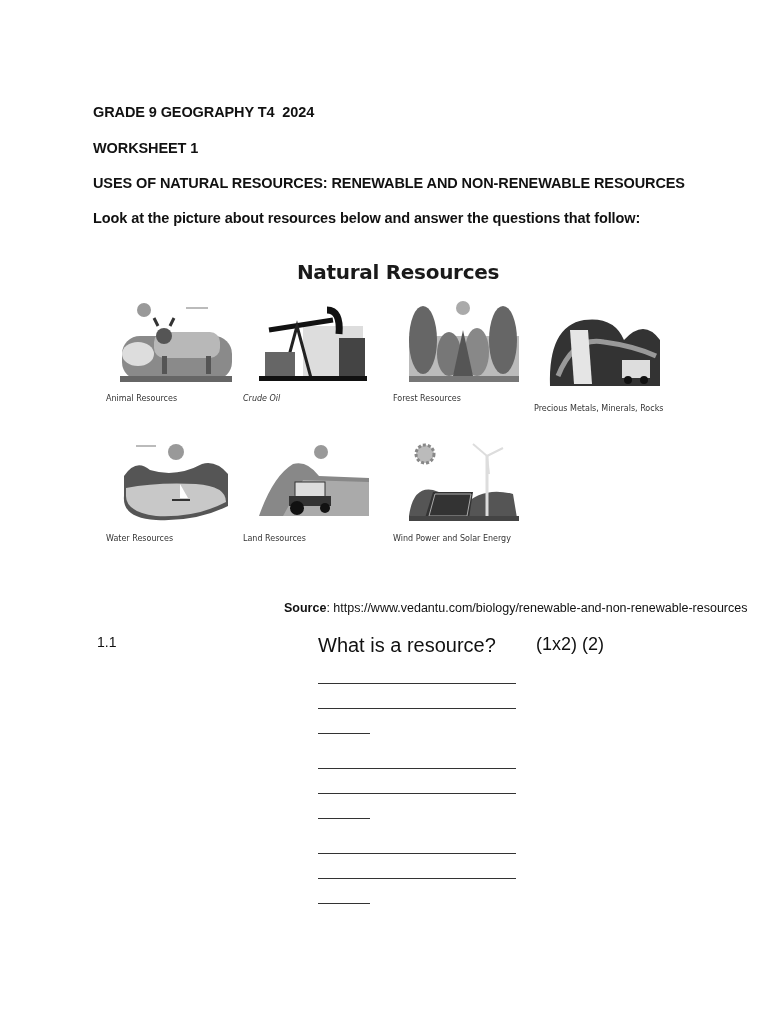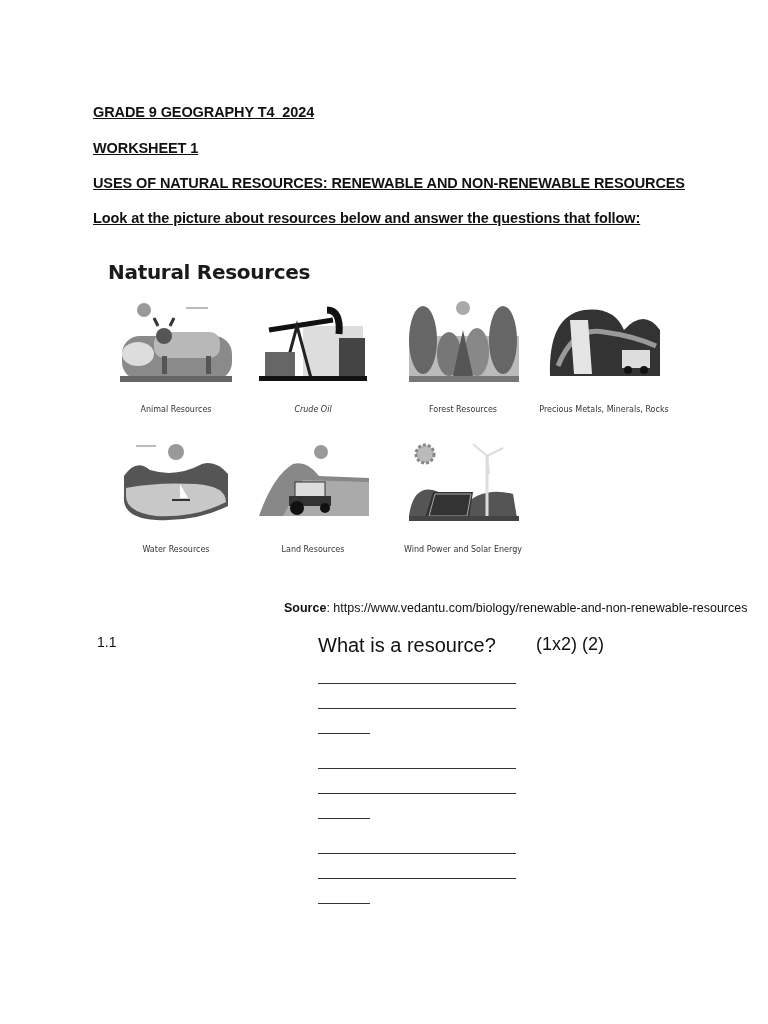--- a/index.html
+++ b/index.html
@@ -1,22 +1,22 @@
 <!DOCTYPE html>
 <html><head>
 <meta charset="utf-8">
 <style>
   html, body { margin:0; padding:0; background:#ffffff; }
   body { width:768px; height:1024px; position:relative; overflow:hidden; font-family:"Liberation Sans", sans-serif; color:#111; }
-  .hdr { position:absolute; left:93px; font-weight:bold; font-size:14.5px; white-space:pre; letter-spacing:-0.1px;text-decoration:underline; }
+  .hdr { position:absolute; left:93px; font-weight:bold; font-size:14.5px; white-space:pre; letter-spacing:-0.1px; }
   .figure { position:absolute; left:108px; top:258px; width:580px; height:310px; }
-  .fig-title { position:absolute; left:0; width:100%; top:2px; font-family:"DejaVu Sans", sans-serif; font-weight:bold; font-size:20px; color:#1a1a1a; letter-spacing:-0.3px; }
+  .fig-title { position:absolute; left:0; width:100%; top:2px; text-align:center; font-family:"DejaVu Sans", sans-serif; font-weight:bold; font-size:20px; color:#1a1a1a; letter-spacing:-0.3px; }
   .tile { position:absolute; width:140px; }
   .tile svg { display:block; width:120px; height:92px; margin:0 auto; }
-  .tile .cap { text-align:center; font-family:"DejaVu Sans", sans-serif; font-size:8px; color:#333; margin-top:17px; white-space:nowrap; }
+  .tile .cap { font-family:"DejaVu Sans", sans-serif; font-size:8px; color:#333; margin-top:6px; white-space:nowrap; }
   .source { position:absolute; left:262px; top:601px; font-size:12.5px; }
   .source b { font-weight:bold;margin-left:22px; }
   .q-num { position:absolute; left:97px; top:634px; font-size:14px; }
   .q-text { position:absolute; left:318px; top:634px; font-size:20px; }
   .q-marks { position:absolute; left:536px; top:634px; font-size:18px; }
   .line { position:absolute; left:318px; height:0; border-top:1.3px solid #333; }
   .line.long { width:198px; }
   .line.short { width:52px; }
 </style>
 </head>
@@ -68,21 +68,21 @@
         <ellipse cx="20" cy="44" rx="14" ry="34" fill="#666"></ellipse>
         <ellipse cx="100" cy="44" rx="14" ry="34" fill="#666"></ellipse>
         <ellipse cx="46" cy="58" rx="12" ry="22" fill="#777"></ellipse>
         <ellipse cx="74" cy="56" rx="12" ry="24" fill="#888"></ellipse>
         <polygon points="60,34 70,80 50,80" fill="#555"></polygon>
         <rect x="6" y="80" width="110" height="6" fill="#777"></rect>
       </svg>
       <div class="cap">Forest Resources</div>
     </div>
 
-    <div class="tile" style="left:426px; top:38px;">
+    <div class="tile" style="left:426px; top:48px;">
       <svg viewBox="0 0 120 92">
         <path d="M6 80 Q4 20 40 14 Q70 10 80 34 Q100 12 116 34 L116 80 Z" fill="#333"></path>
         <path d="M14 70 Q30 30 60 36 Q90 40 112 50" stroke="#999" stroke-width="5" fill="none"></path>
         <polygon points="26,24 44,24 48,78 30,78" fill="#e5e5e5"></polygon>
         <rect x="78" y="54" width="28" height="18" fill="#ddd"></rect>
         <circle cx="84" cy="74" r="4" fill="#111"></circle>
         <circle cx="100" cy="74" r="4" fill="#111"></circle>
       </svg>
       <div class="cap">Precious Metals, Minerals, Rocks</div>
     </div>

